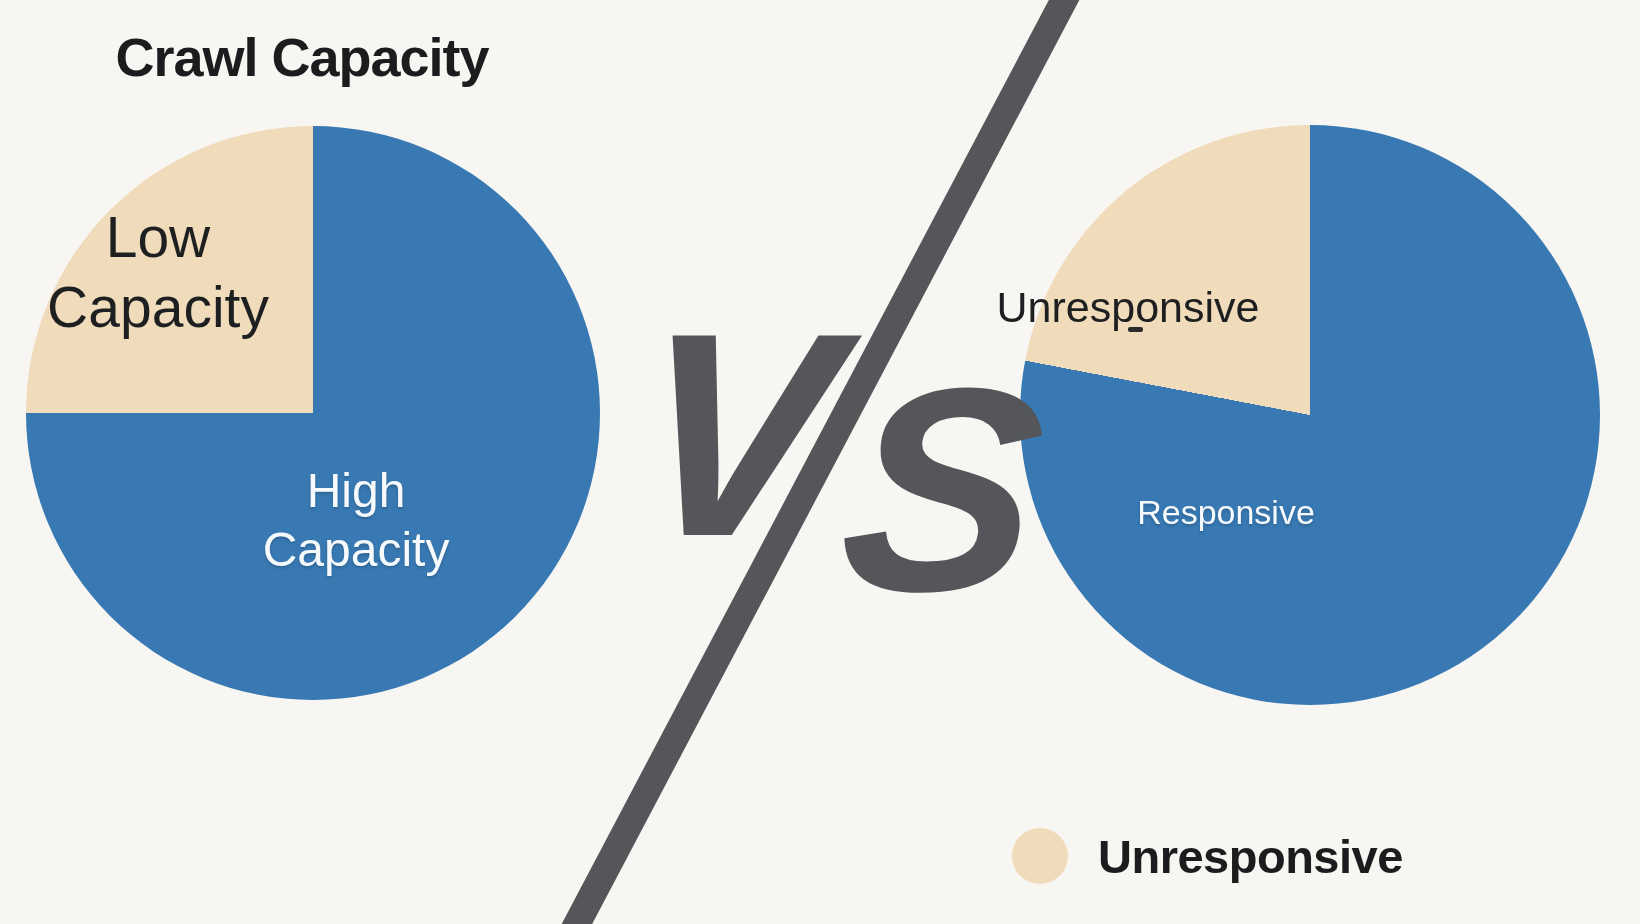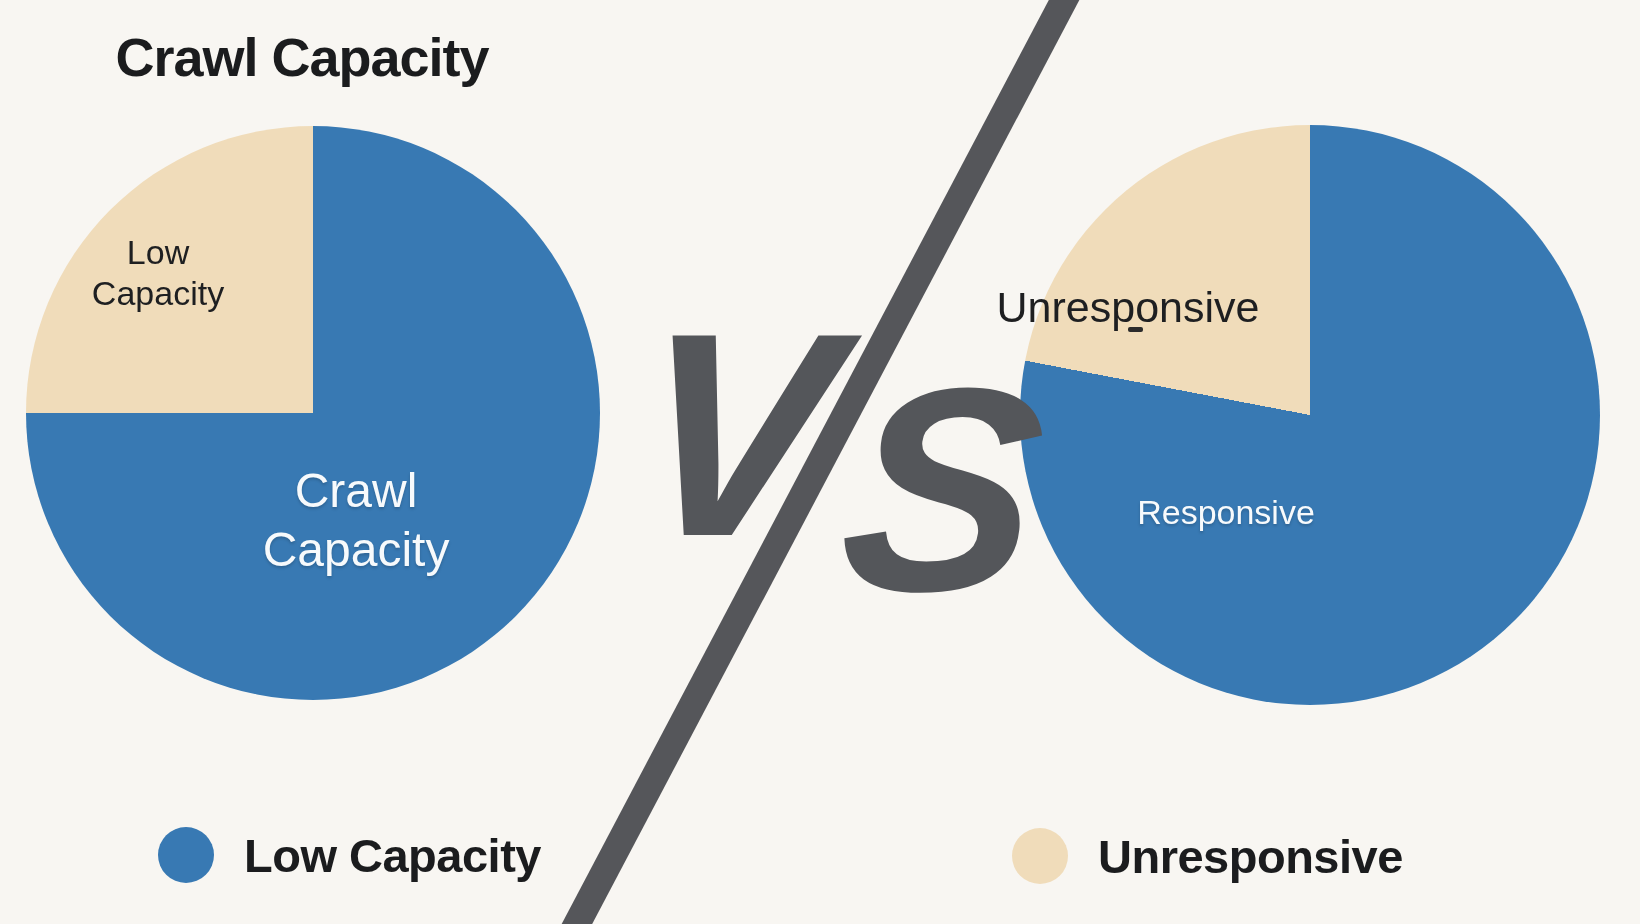--- a/index.html
+++ b/index.html
@@ -84,44 +84,40 @@
   .vs-letter.s{ left:846px; top:344px; }
 </style>
 </head>
 <body>
 
 <div class="canvas">
 
   <div class="chart-title" style="left:302px; top:26px;">Crawl Capacity</div>
 
   <div class="pie" style="left: 26px; top: 126px; width: 574px; height: 574px; background: conic-gradient(rgb(56, 121, 179) 0%, rgb(56, 121, 179) 75%, rgb(240, 220, 186) 75%, rgb(240, 220, 186) 100%);">
-    <div class="slice-label dark" style="left:132px; top:147px; font-size:34px;">
+    <div class="slice-label dark" style="left:132px; top:147px; font-size:57px;">
       <span>Low</span><br>
       <span>Capacity</span>
     </div>
     <div class="slice-label light" style="left:330px; top:395px; font-size:48px;">
-      <span>Crawl</span><br>
+      <span>High</span><br>
       <span>Capacity</span>
     </div>
   </div>
 
 
   <div class="pie" style="left: 1020px; top: 125px; width: 580px; height: 580px; background: conic-gradient(rgb(56, 121, 179) 0%, rgb(56, 121, 179) 78%, rgb(240, 220, 186) 78%, rgb(240, 220, 186) 100%);">
     <div class="slice-label dark" style="left:108px; top:182px; font-size:43px;">Unresponsive</div>
     <div class="dash-artifact" style="left:108px; top:202px;"></div>
     <div class="slice-label light" style="left:206px; top:388px; font-size:34px;">Responsive</div>
   </div>
 
   <div class="divider-line"></div>
   <div class="vs-letter v">V</div>
   <div class="vs-letter s">S</div>
 
-  <div class="legend" style="left:158px; top:827px;">
-    <div class="dot" style="background: rgb(56, 121, 179);"></div>
-    <div class="legend-label">Low Capacity</div>
-  </div>
 
   <div class="legend" style="left:1012px; top:828px;">
     <div class="dot" style="background: rgb(240, 220, 186);"></div>
     <div class="legend-label">Unresponsive</div>
   </div>
 
 </div>
 
 </body></html>

